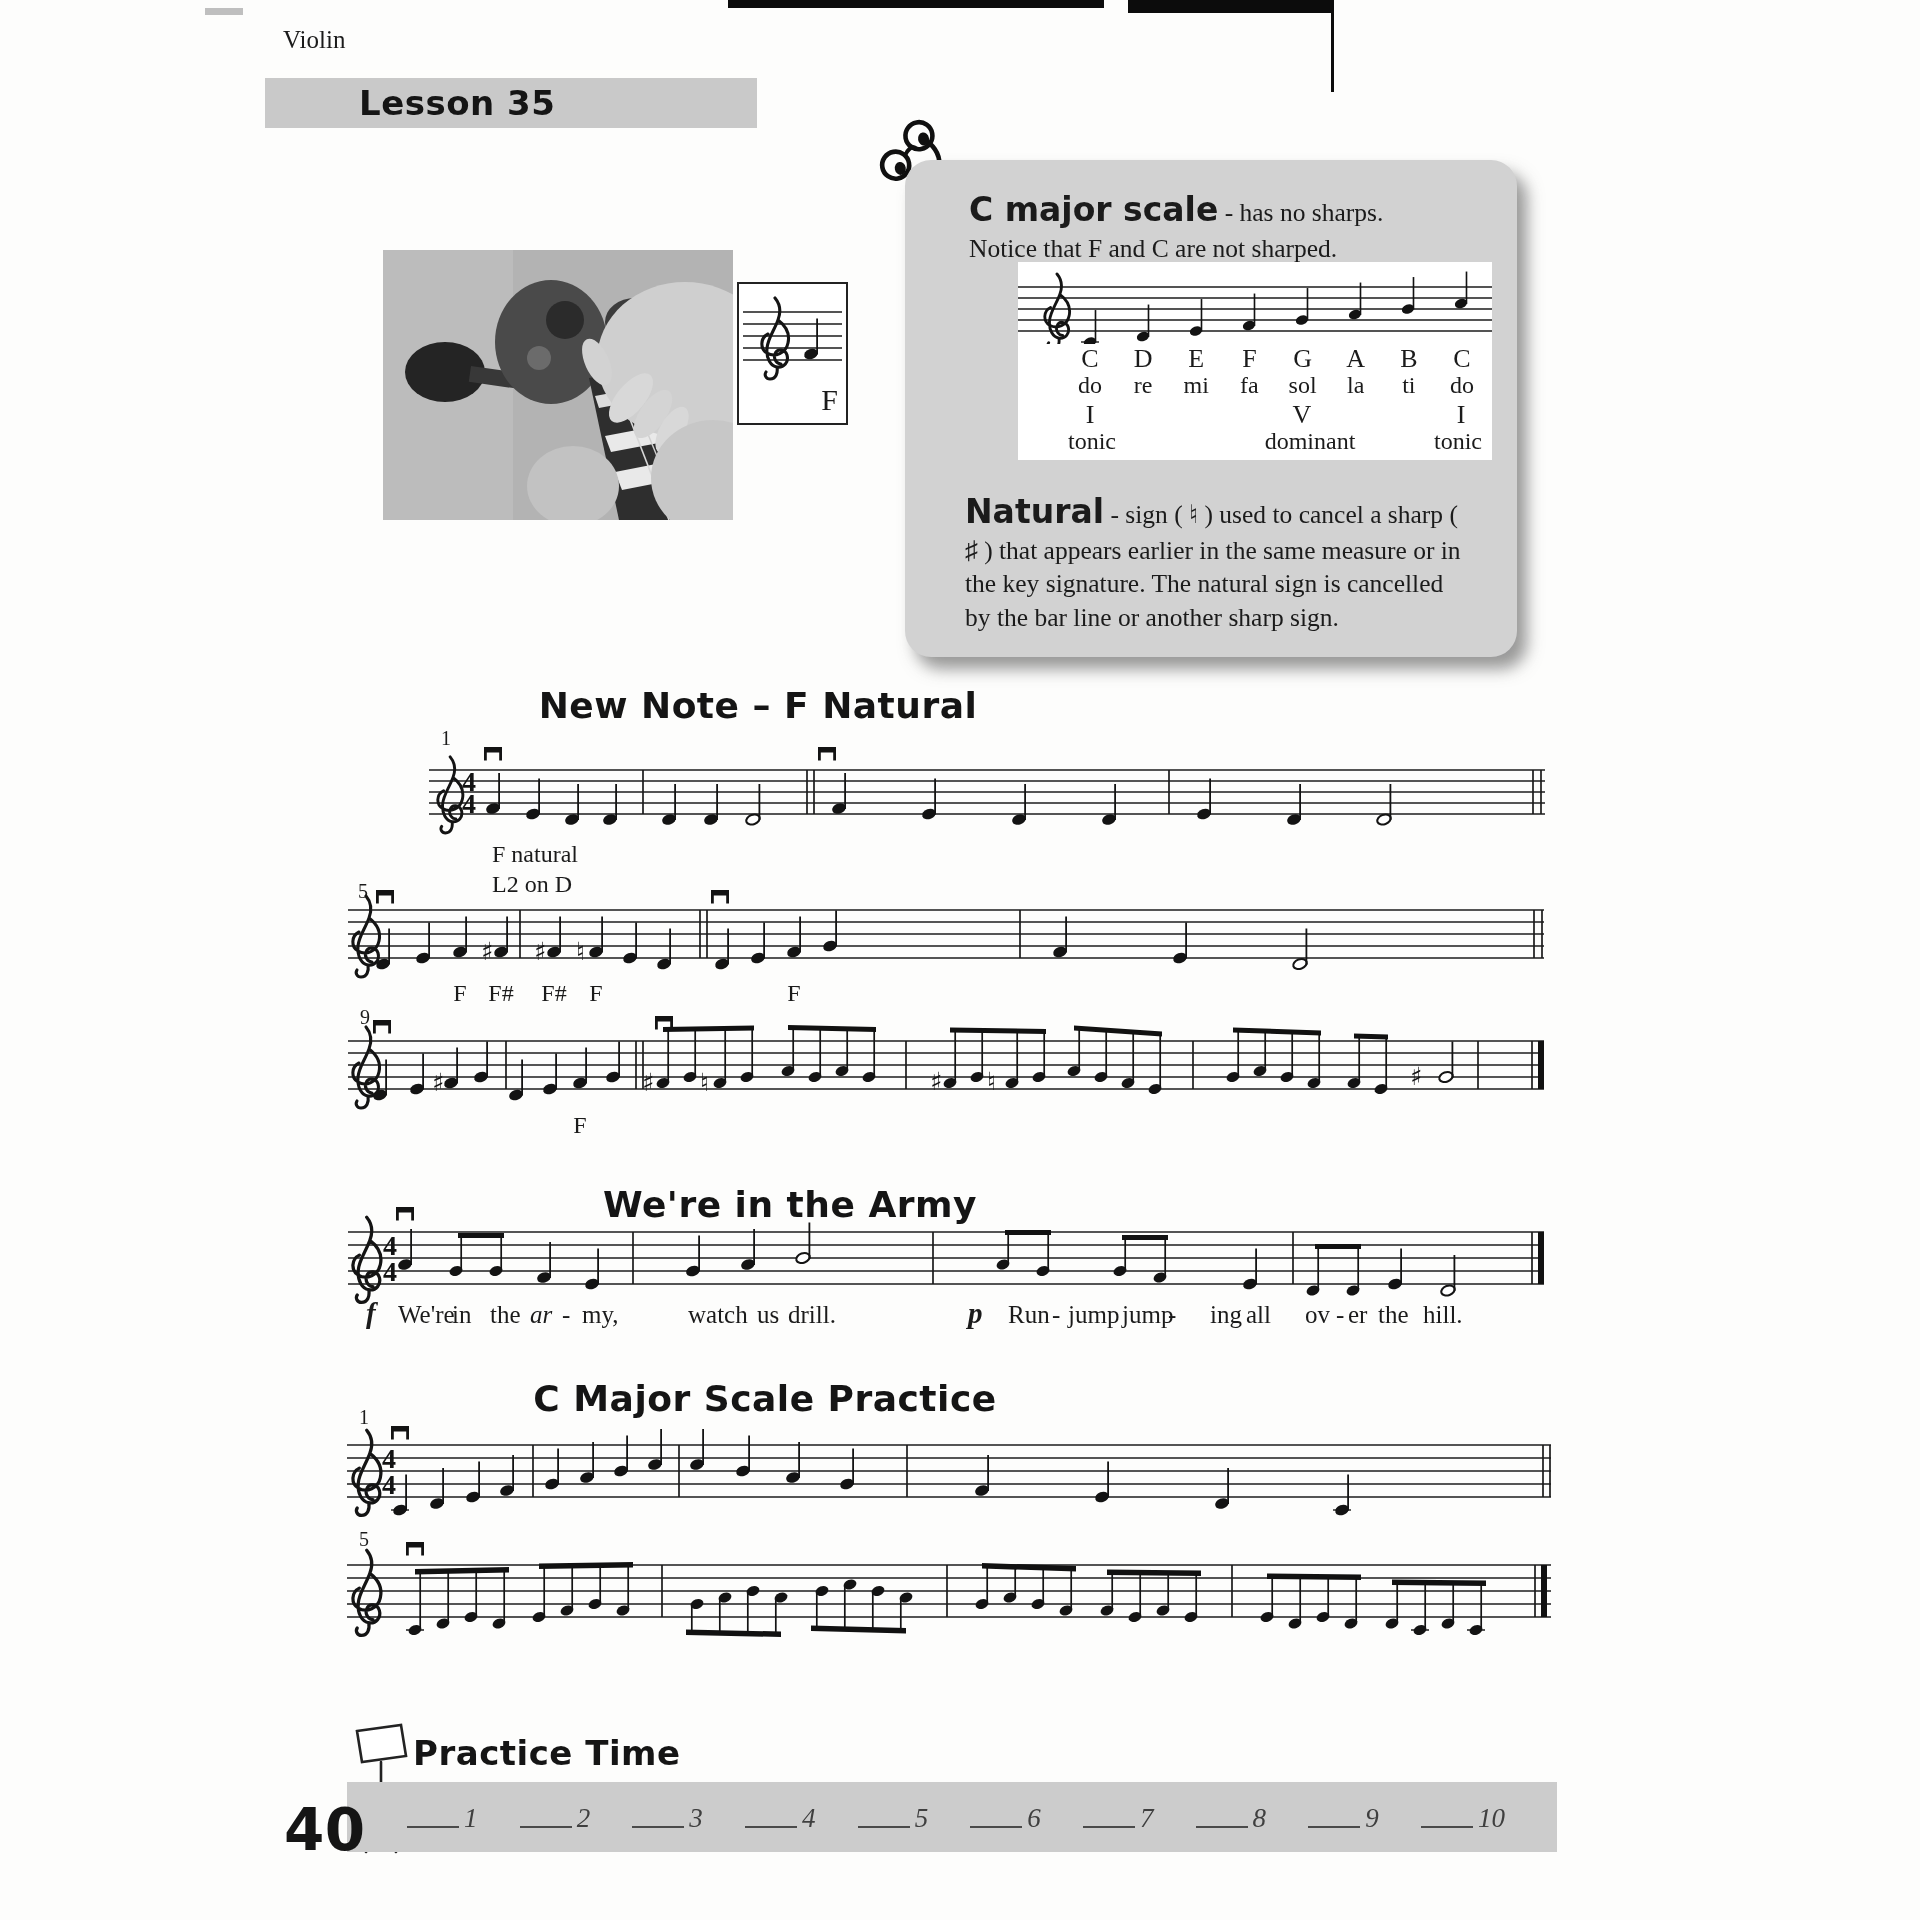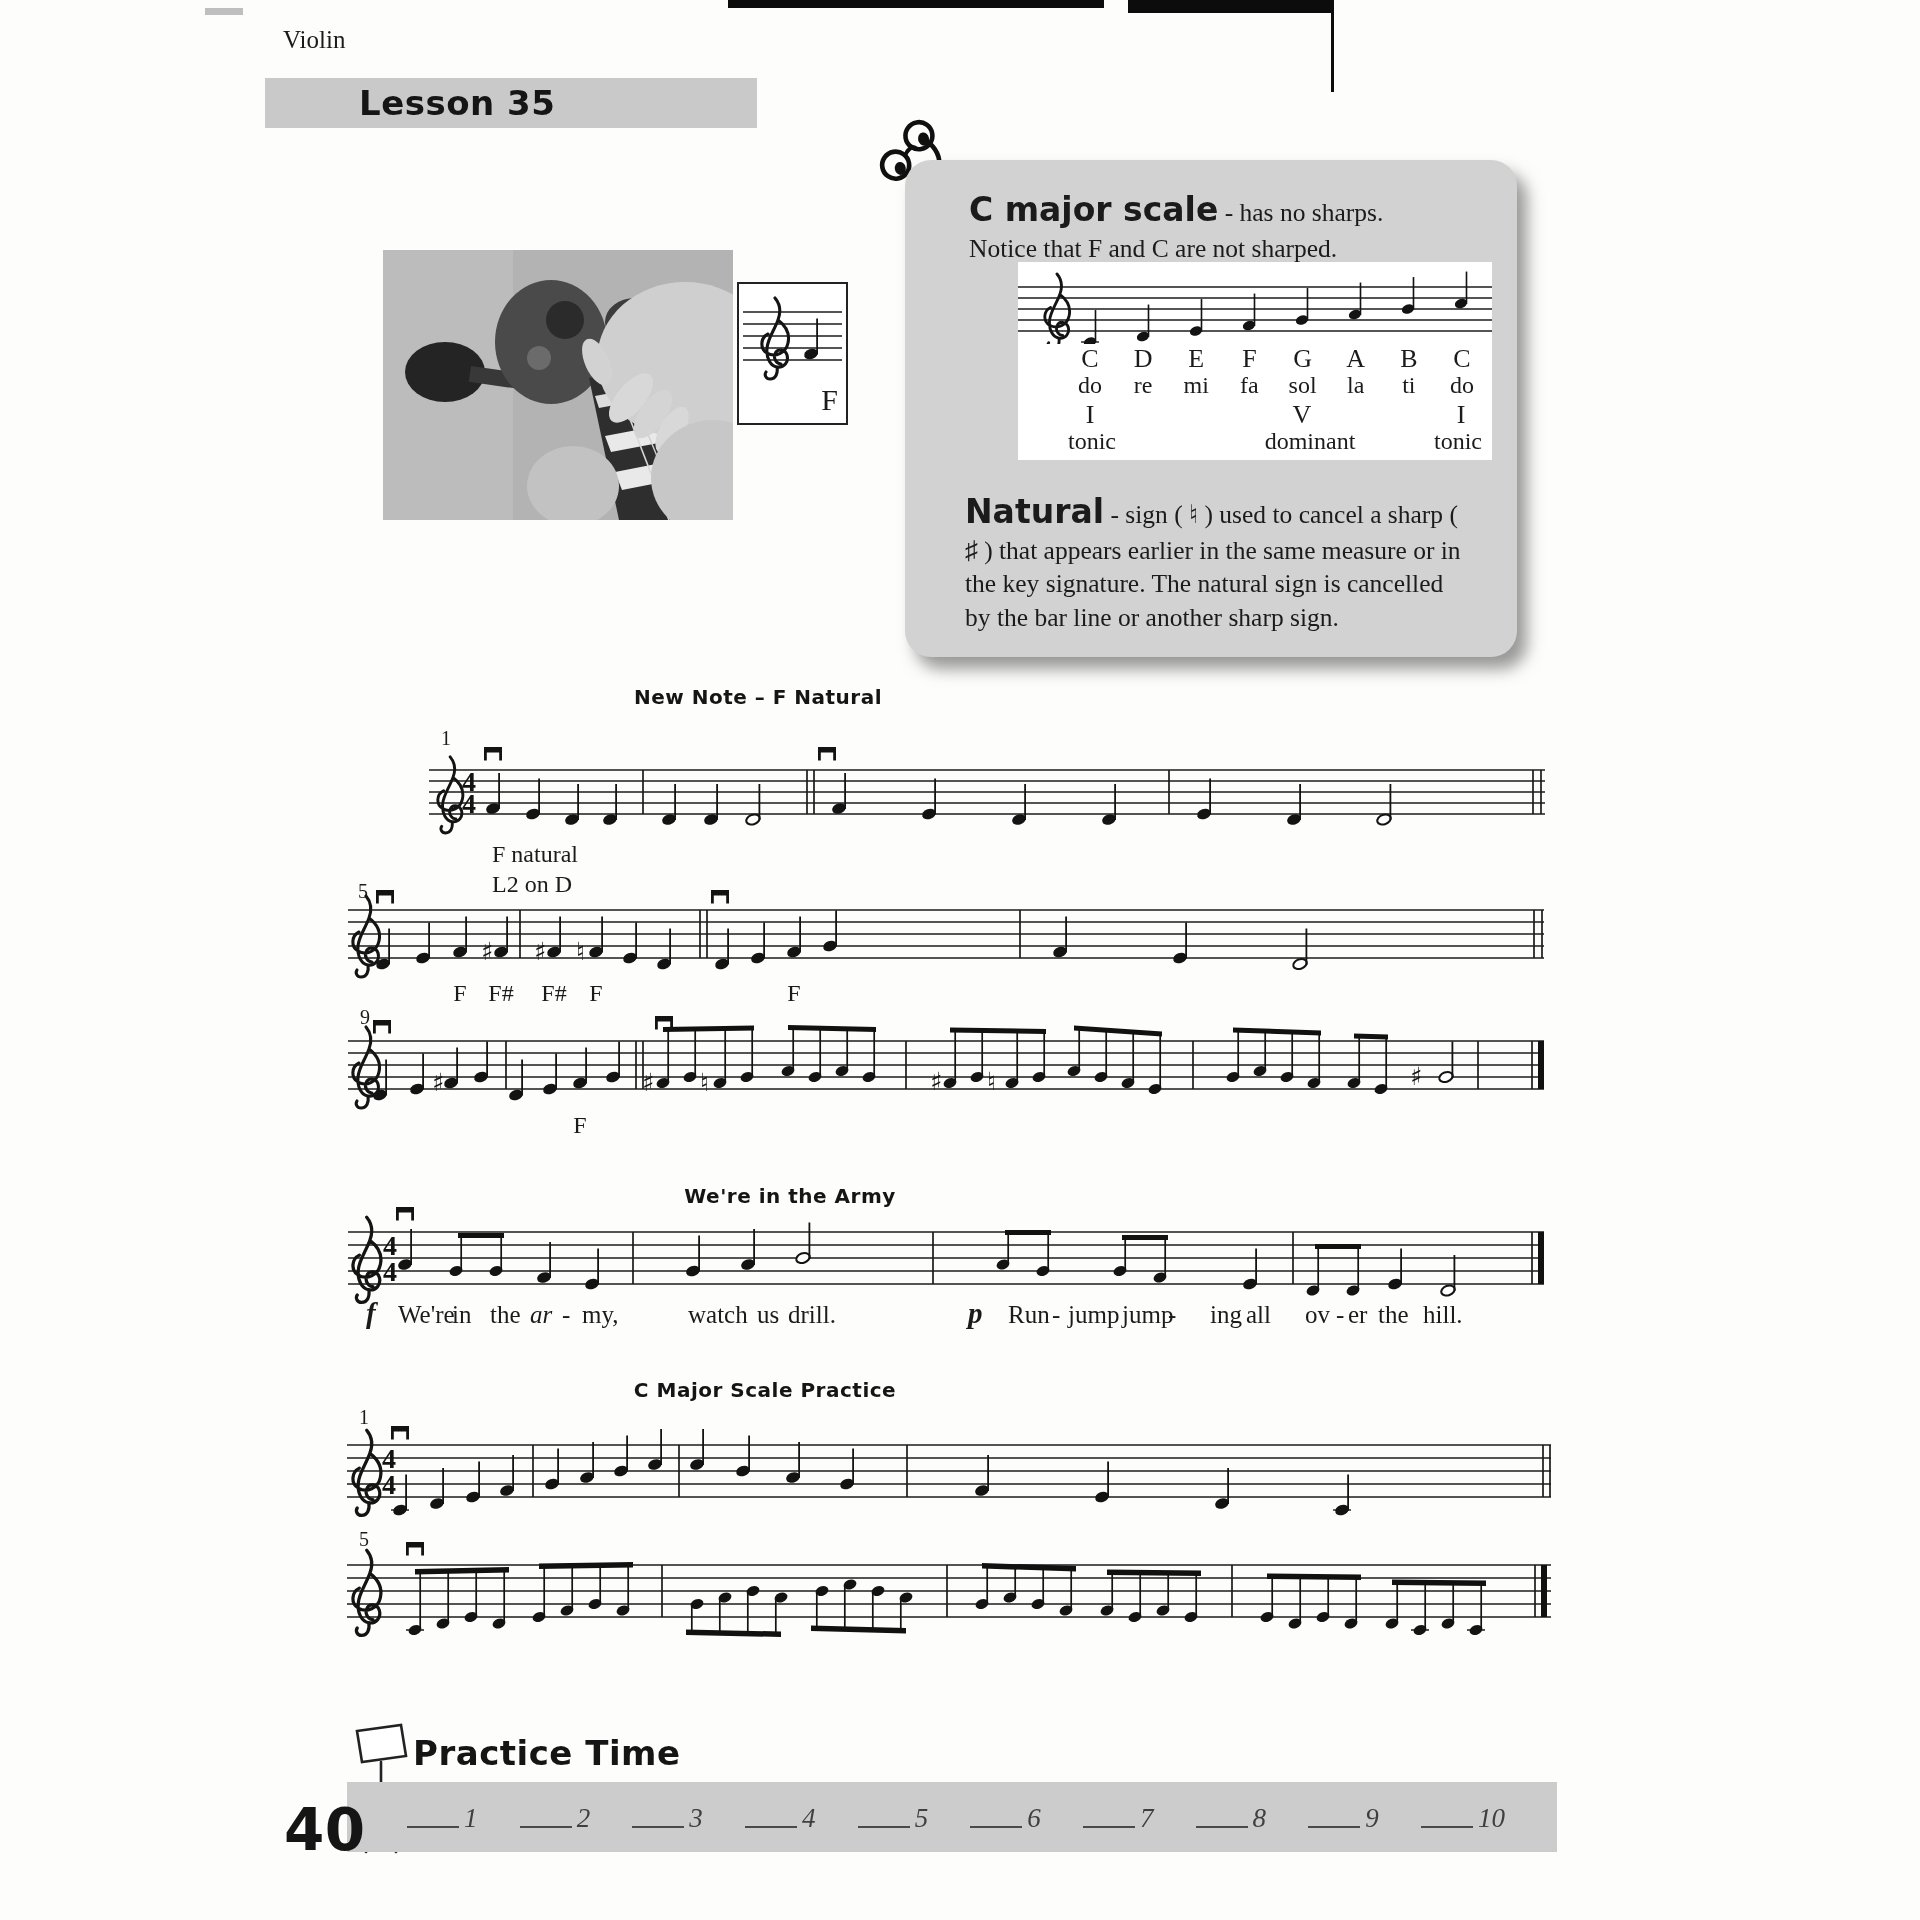--- a/index.html
+++ b/index.html
@@ -26,21 +26,21 @@
   .srow span{width:40px;text-align:center;}
   .letters{top:82px;font-size:26px;}
   .solfege{top:110px;font-size:24px;}
   .numeral{position:absolute;top:138px;font-size:26px;transform:translateX(-50%);}
   .sfunc{position:absolute;top:166px;font-size:24px;transform:translateX(-50%);}
   
   .photo{left:383px;top:250px;width:350px;height:270px;}
   .fbox{left:737px;top:282px;width:111px;height:143px;background:#fff;border:2px solid #222;box-sizing:border-box;}
   .fbox-label{position:absolute;left:0;right:8px;bottom:6px;text-align:right;font-size:30px;}
   
-  .heading{position:absolute;transform:translateX(-50%);font-size:20px;white-space:nowrap;}
+  .heading{position:absolute;transform:translateX(-50%);font-size:36px;white-space:nowrap;}
   .sys{position:absolute;}
   .mnum{position:absolute;font-size:20px;}
   .ann{position:absolute;font-size:24px;white-space:nowrap;}
   .nlabel{position:absolute;font-size:24px;transform:translateX(-50%);}
   .lyr{position:absolute;font-size:25px;white-space:nowrap;}
   .dyn{position:absolute;font-size:29px;font-weight:bold;font-style:italic;}
   svg .sl{stroke:#1c1c1c;stroke-width:1.4;fill:none;}
   svg .bl{stroke:#1c1c1c;stroke-width:1.7;fill:none;}
   svg .stem{stroke:#131313;stroke-width:1.7;fill:none;}
   svg .beam{fill:#111;}

